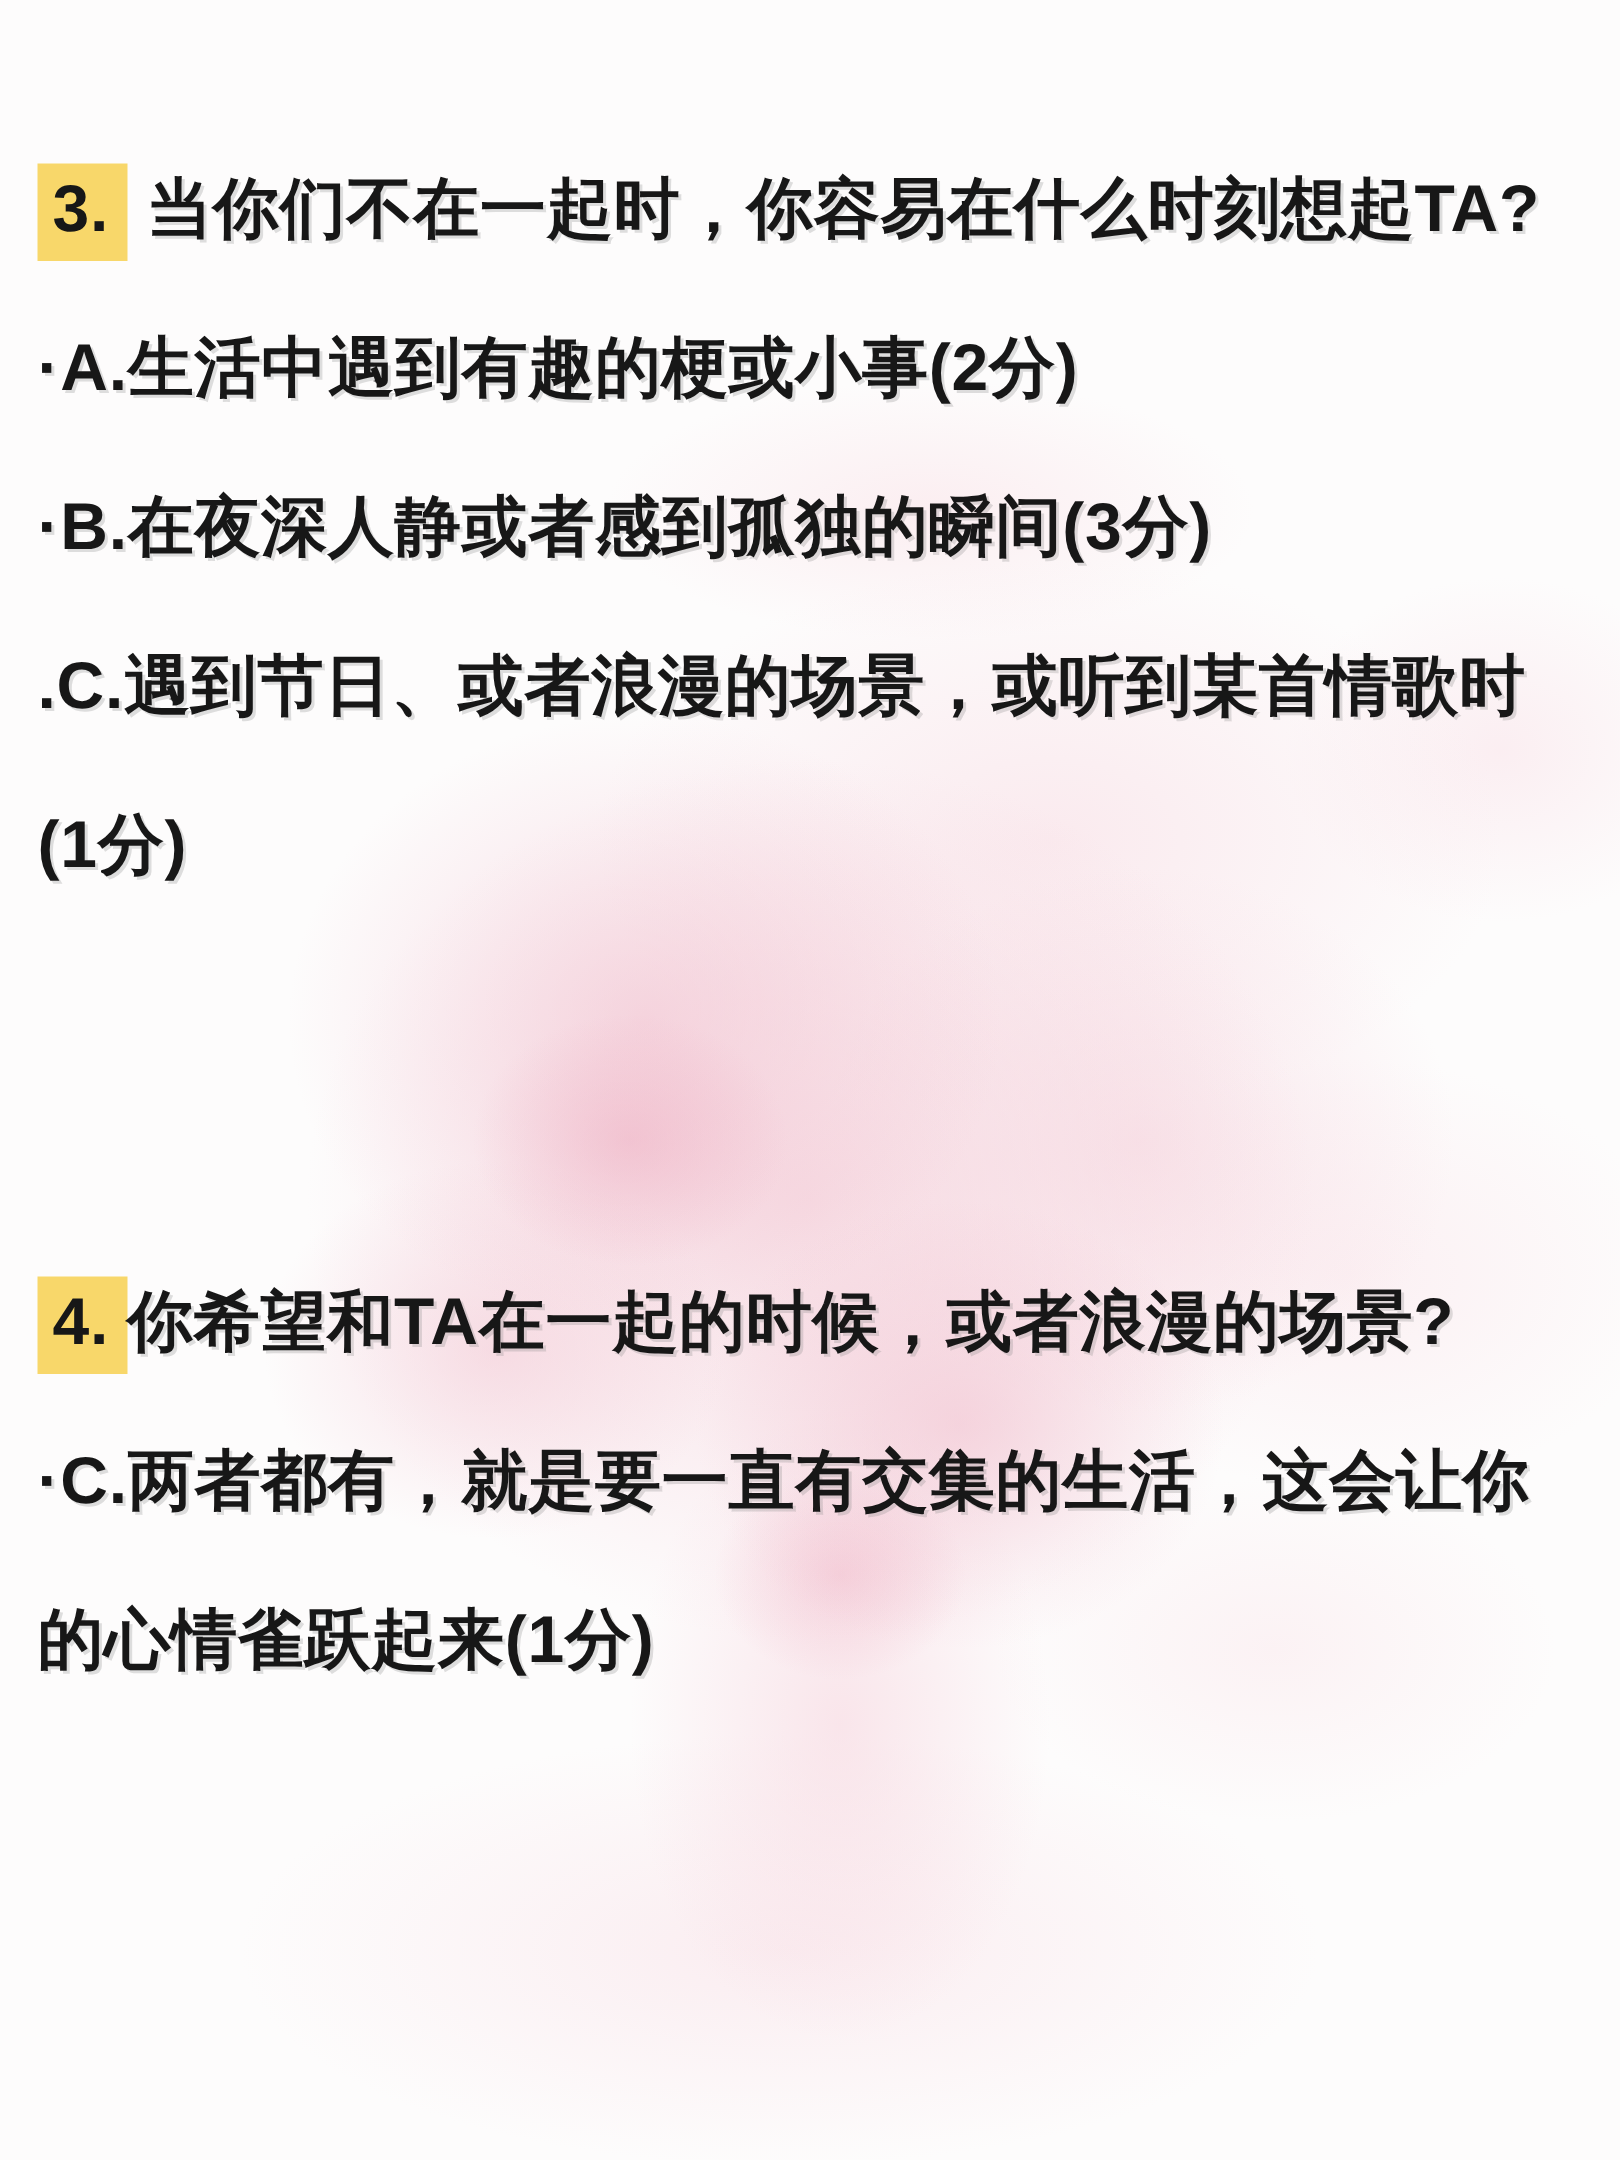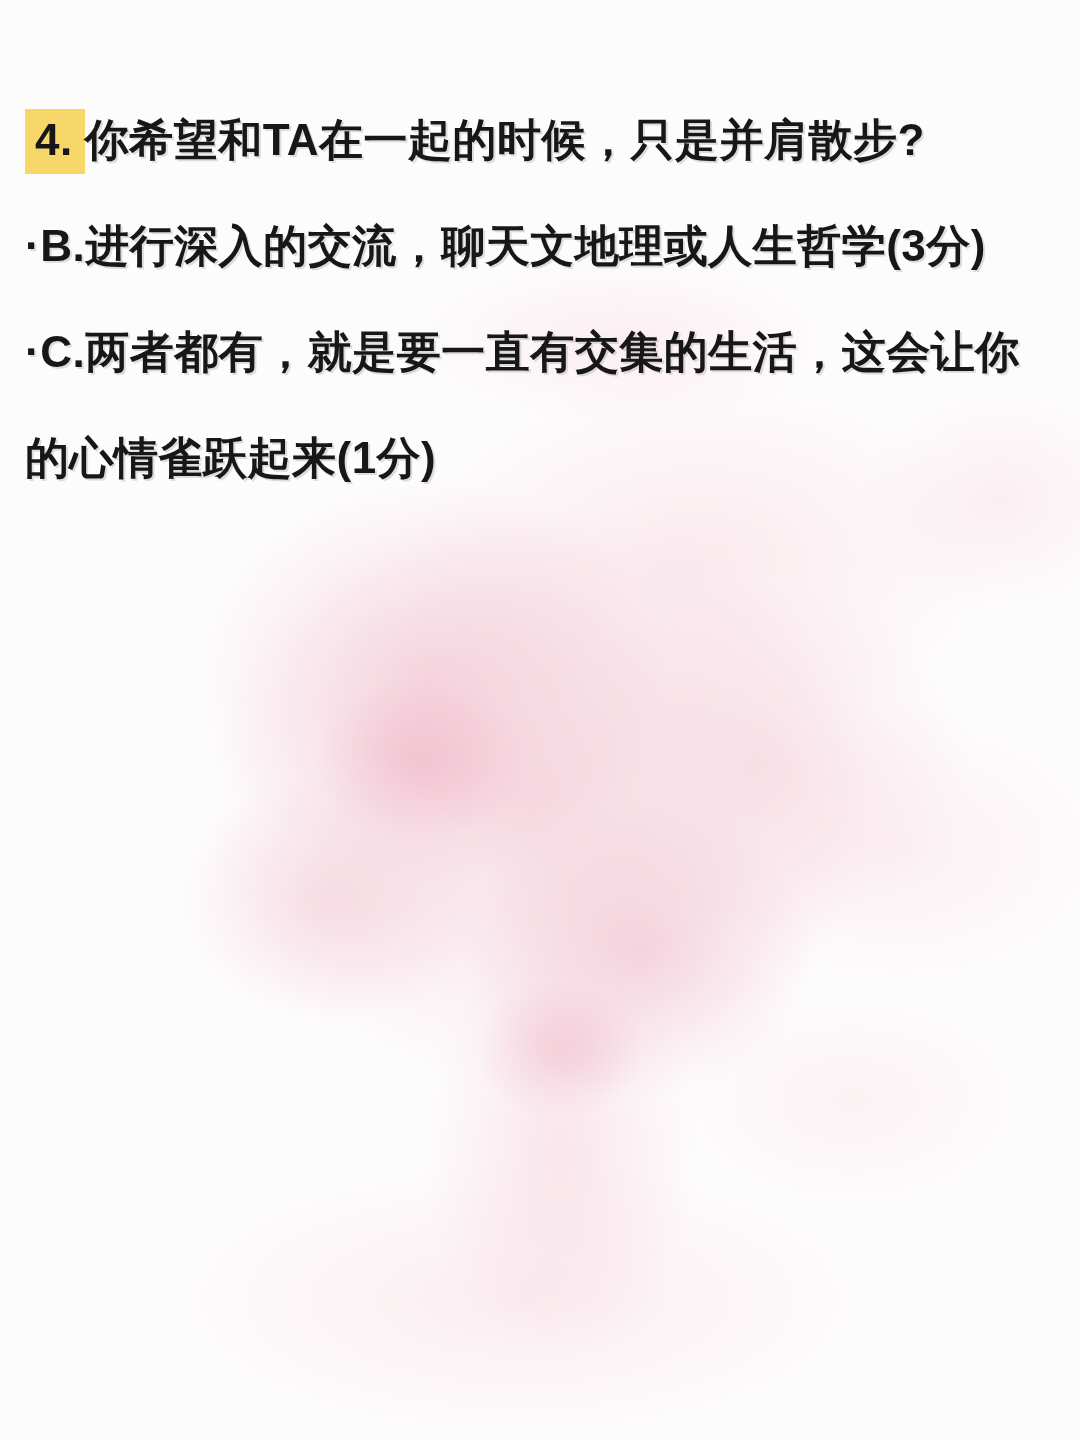--- a/index.html
+++ b/index.html
@@ -65,21 +65,26 @@
   }
 </style>
 </head>
 <body>
 
 <div class="page">
   <div class="watercolor"></div>
 
   <div class="content">
 
+    <section class="question">
+      <p class="line"><span class="q-num">3.</span><span> 当你们不在一起时，你容易在什么时刻想起TA?</span></p>
+      <p class="line">·A.生活中遇到有趣的梗或小事(2分)</p>
+      <p class="line">·B.在夜深人静或者感到孤独的瞬间(3分)</p>
+      <p class="line">.C.遇到节日、或者浪漫的场景，或听到某首情歌时(1分)</p>
+    </section>
 
     <section class="question">
-      <p class="line"><span class="q-num">4.</span><span>你希望和TA在一起的时候，只是并肩散步?</span></p>
-      <p class="line">·B.进行深入的交流，聊天文地理或人生哲学(3分)</p>
+      <p class="line"><span class="q-num">4.</span><span>你希望和TA在一起的时候，或者浪漫的场景?</span></p>
       <p class="line">·C.两者都有，就是要一直有交集的生活，这会让你的心情雀跃起来(1分)</p>
     </section>
 
   </div>
 </div>
 
 </body></html>

